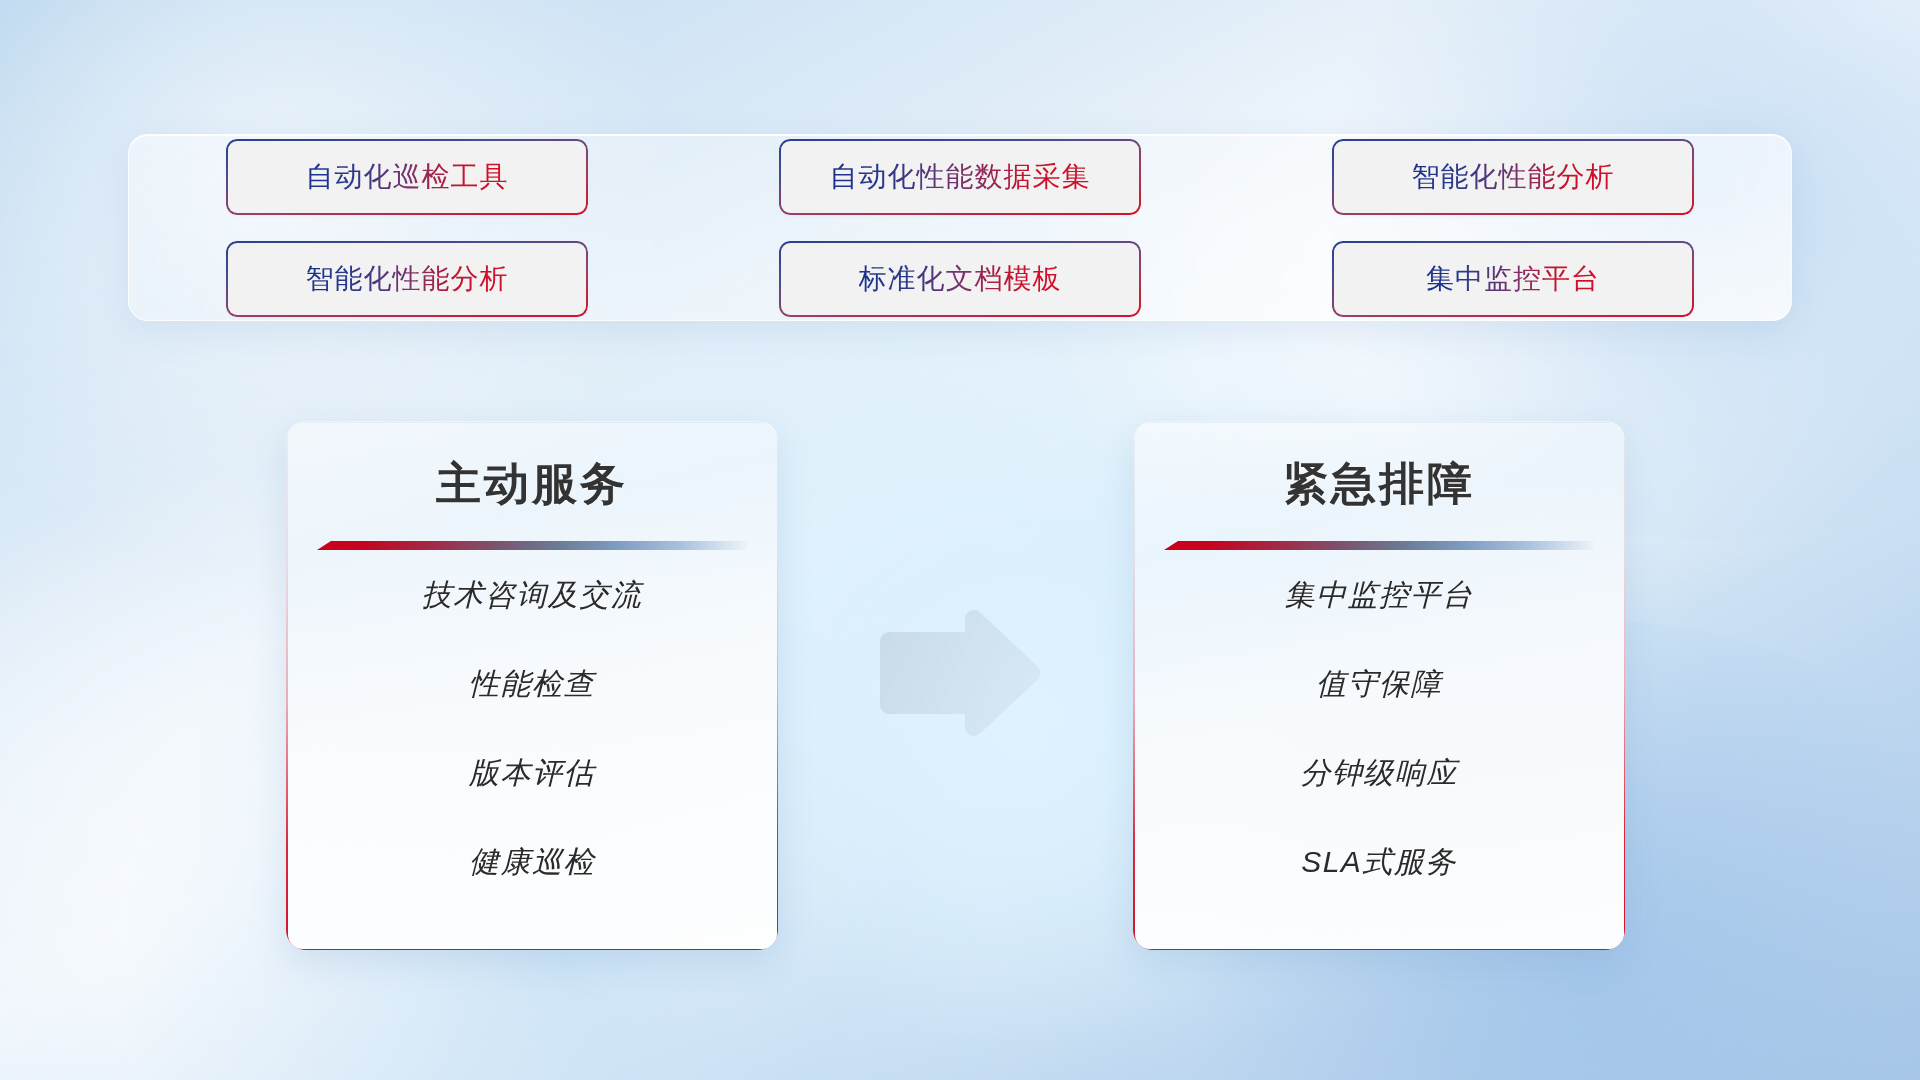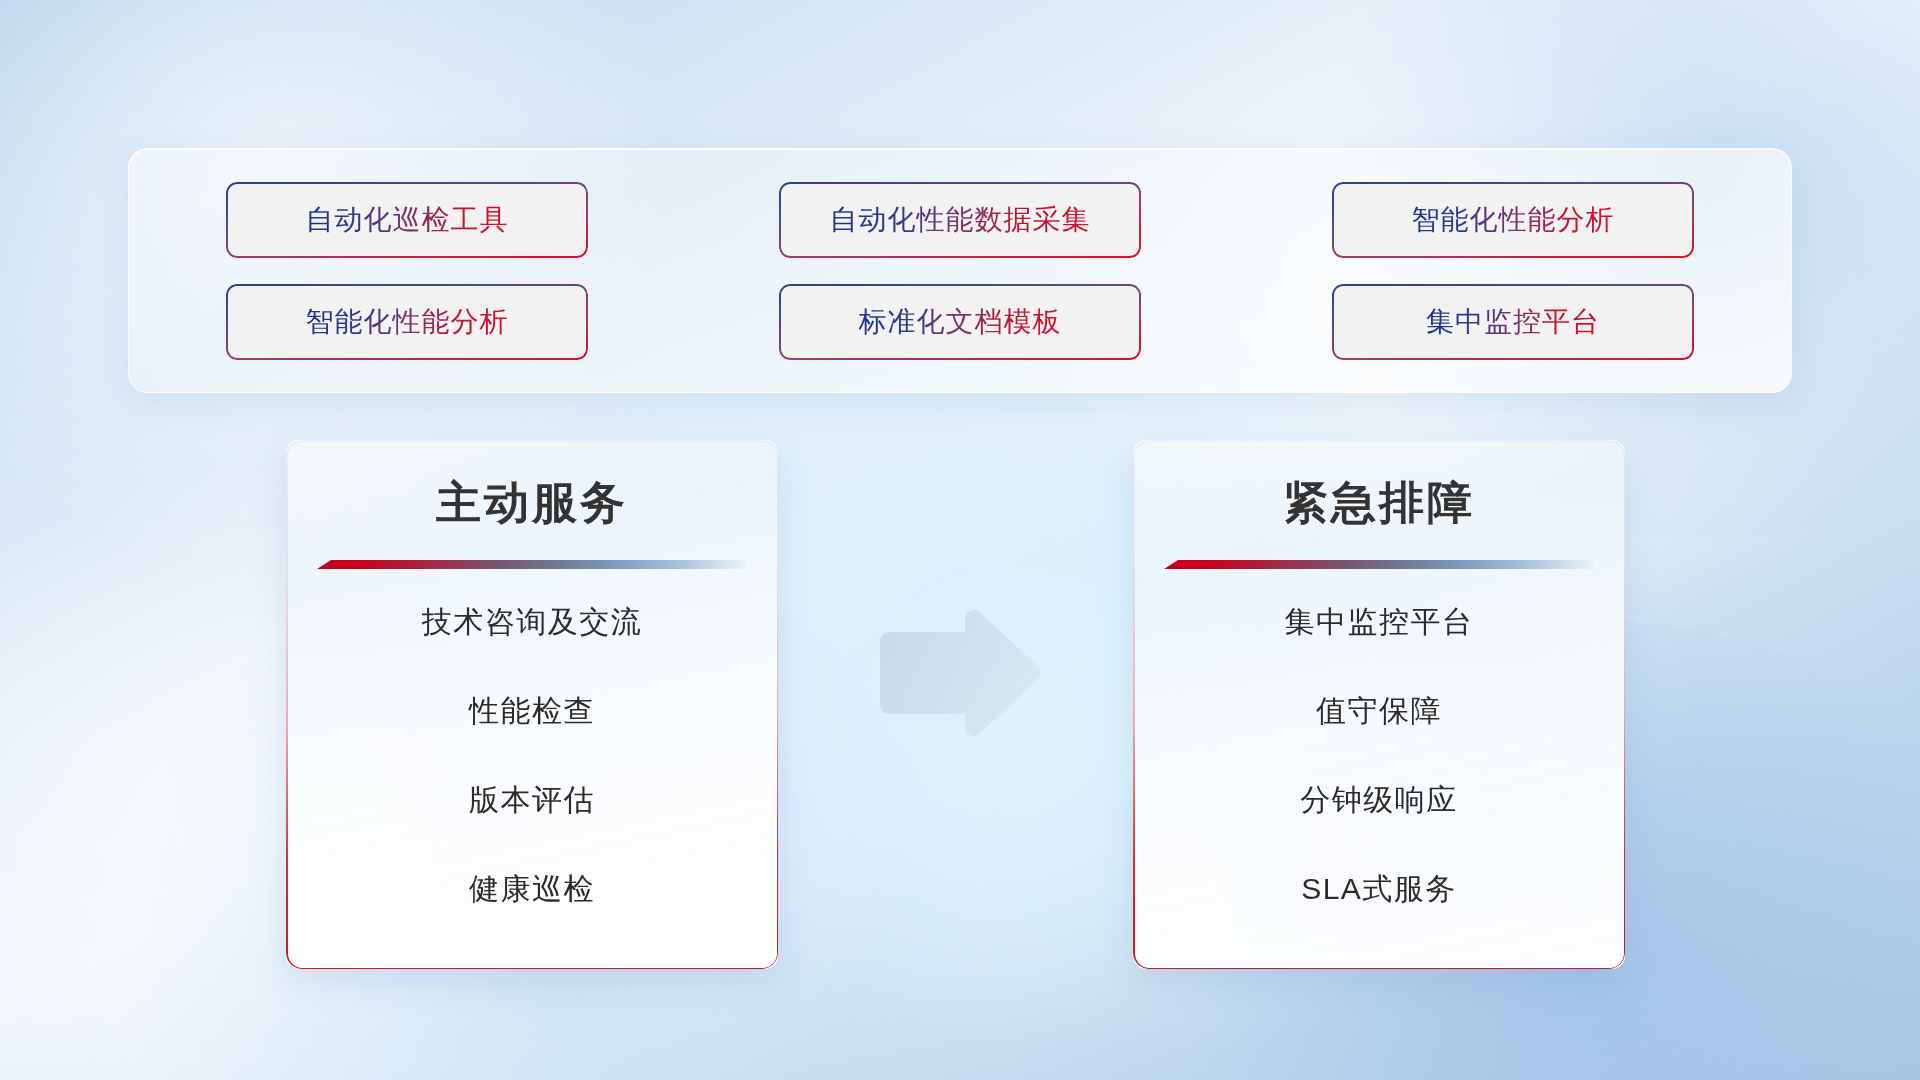--- a/index.html
+++ b/index.html
@@ -58,36 +58,35 @@
     left: 640px; top: 420px; width: 760px; height: 620px;
     background: radial-gradient(circle at 50% 50%, rgba(224,244,255,0.85) 0%, rgba(224,244,255,0) 66%);
   }
 
   
   #top-panel {
     position: absolute;
     left: 128px;
     top: 134px;
     width: 1664px;
-    height: 245px;
+    height: 187px;
     box-sizing: border-box;
     border-radius: 20px;
     background: linear-gradient(160deg,
         rgba(255,255,255,0.46) 0%,
         rgba(255,255,255,0.30) 28%,
         rgba(255,255,255,0.48) 58%,
         rgba(255,255,255,0.80) 100%);
     border: 1px solid rgba(255,255,255,0.78);
     box-shadow: 0 10px 34px rgba(120,160,200,0.18),
                 inset 0 1px 0 rgba(255,255,255,0.9);
     backdrop-filter: blur(3px);
     display: flex;
     align-items: center;
     justify-content: center;
-    margin-top: 14px;
   }
   #pill-grid {
     display: grid;
     grid-template-columns: repeat(3, 358px);
     grid-template-rows: repeat(2, 72px);
     column-gap: 195px;
     row-gap: 30px;
   }
   .pill {
     position: relative;
@@ -123,25 +122,25 @@
     background: linear-gradient(90deg, #1b2f8c 0%, #2a3a8a 22%, #7b3269 52%, #c5122b 76%, #d50f28 100%);
     -webkit-background-clip: text;
     background-clip: text;
     -webkit-text-fill-color: transparent;
     color: #1b2f8c;
   }
 
   
   .service-card {
     position: absolute;
-    top: 440px;
+    top: 421px;
     width: 492px;
     height: 529px;
     box-sizing: border-box;
-    border-radius: 13px;
+    border-radius: 20px;
     background: linear-gradient(168deg,
         rgba(255,255,255,0.55) 0%,
         rgba(238,246,252,0.78) 22%,
         rgba(250,252,254,0.92) 52%,
         rgba(255,255,255,0.97) 100%);
     box-shadow: 0 12px 34px rgba(110,150,195,0.20),
                 inset 0 1px 0 rgba(255,255,255,0.95);
     overflow: hidden;
   }
   .service-card::after {
@@ -190,27 +189,28 @@
         #6b7b95 56%,
         #7f9cc2 70%,
         #a7c0dc 84%,
         rgba(200,216,232,0.10) 100%);
     clip-path: polygon(14px 0, 100% 0, 100% 100%, 0 100%);
   }
   .card-list {
     position: relative;
     z-index: 3;
     margin: 0;
-    padding: 8px;
+    padding: 0;
     list-style: none;
     display: flex;
     flex-direction: column;
     justify-content: center;
     align-items: center;
     height: 356px;
+    font-style: italic;
   }
   .card-list li {
     font-size: 30px;
     font-weight: 400;
     color: #2b2b2b;
     letter-spacing: 1.5px;
     line-height: 1;
     flex: 1 1 0;
     display: flex;
     align-items: center;

